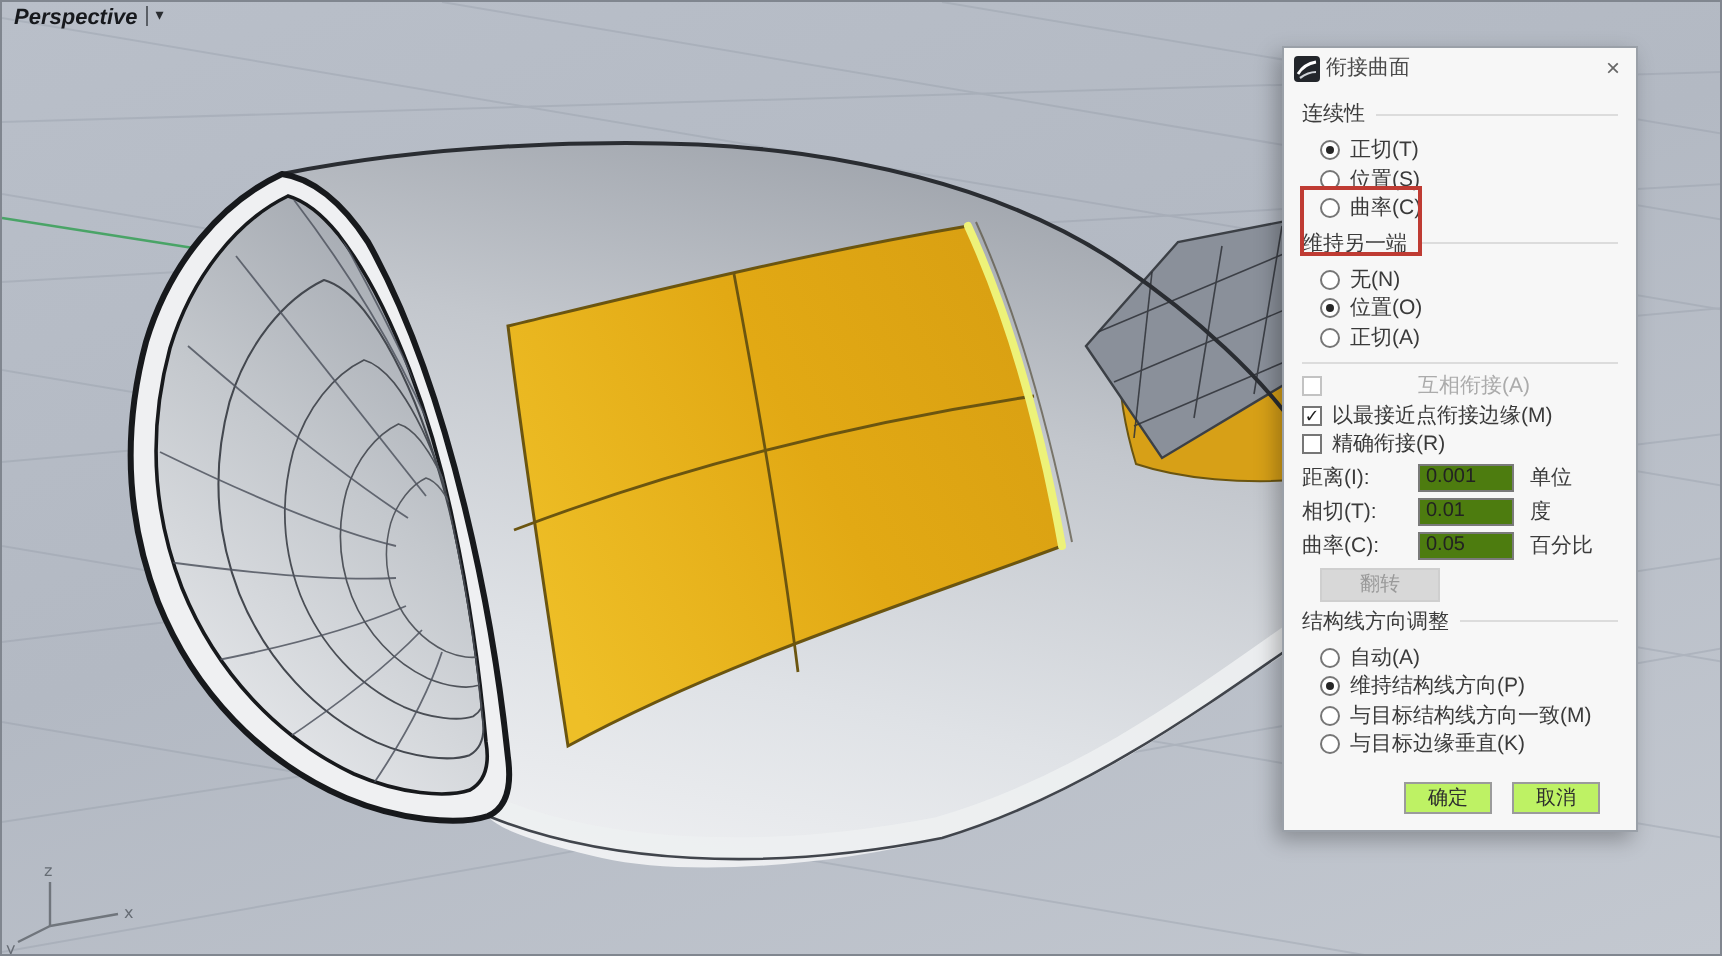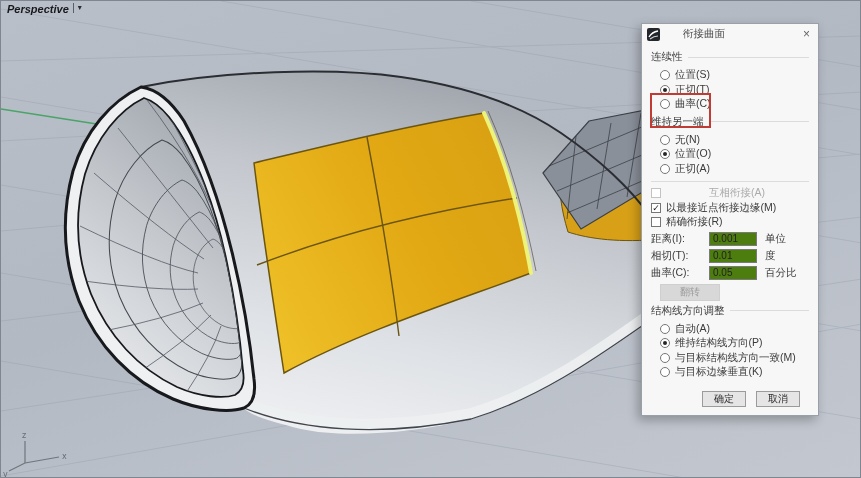--- a/index.html
+++ b/index.html
@@ -22,21 +22,21 @@
   .vp-label .sep { width:1px; height:10px; background:#5a5f66; }
   .vp-label .caret { font-size:8px; color:#2a2d31; }
 
   
   .dlg {
     position:absolute; left:640px; top:22px; width:178px; height:393px;
     background:#f7f7f7; border:1px solid #9aa0a8;
     box-shadow:-3px 4px 10px rgba(0,0,0,.28);
     z-index:10; font-size:10.5px; color:#3a3a3a;
   }
-  .dlg-titlebar { height:20px; display:flex; align-items:center; padding:0 6px 0 5px; gap:23px; }
+  .dlg-titlebar { height:20px; display:flex; align-items:center; padding:0 6px 0 5px; gap:3px; }
   .dlg-icon { width:13px; height:13px; flex:0 0 13px; }
   .dlg-title { flex:1; font-size:10.5px; color:#4a4a4a; }
   .dlg-close { font-size:12px; color:#666; line-height:1; cursor:pointer; padding:0 2px; }
   .dlg-body { position:relative; padding:3px 9px 0 9px; }
 
   .grp-hdr { display:flex; align-items:center; gap:5px; margin:3px 0 4px 0; color:#3c3c3c; }
   .grp-hdr .rule { flex:1; border-top:1px solid #dcdcdc; }
   .hr { border-top:1px solid #dcdcdc; margin:5px 0 4px 0; }
 
   .row { display:flex; align-items:center; gap:5px; height:14.5px; padding-left:9px; cursor:pointer; }
@@ -55,21 +55,21 @@
   .tol { display:grid; grid-template-columns:52px 50px 1fr; column-gap:6px; row-gap:3px;
          align-items:center; margin:2px 0 4px 0; }
   .tol input { width:48px; height:14px; font-size:10px; font-family:inherit; border:1px solid #7a7a7a;
          background:#4d7c0f; color:#222; padding:0 3px; }
   .tol .unit { color:#3c3c3c; }
 
   .btn-flip { display:block; margin:3px 0 3px 9px; width:60px; height:17px; font-size:10px;
          font-family:inherit; background:#d8d8d8; color:#9a9a9a; border:1px solid #cfcfcf; }
   .dlg-buttons { position:absolute; right:18px; bottom:8px; display:flex; gap:10px; }
   .dlg-buttons button { width:44px; height:16px; font-size:10px; font-family:inherit;
-         background:#e5e5e5; border:1px solid #9b9b9b; color:#2e2e2e; cursor:pointer; }
+         background:#bef264; border:1px solid #9b9b9b; color:#2e2e2e; cursor:pointer; }
 
   .red-box { position:absolute; left:8px; top:49px; width:61px; height:35px;
          border:2px solid #bf3b33; pointer-events:none; }
 </style>
 </head>
 <body>
 
 <div id="stage">
 
   <svg id="vpcanvas" width="861" height="478" viewBox="0 0 861 478">
@@ -204,26 +204,26 @@
       <span class="dlg-close">×</span>
     </div>
 
     <div class="dlg-body">
 
       <div class="grp-hdr">
         <span>连续性</span>
           <span class="rule"></span>
       </div>
       <div class="row">
-        <span class="radio"></span>
-        <span class="lbl">位置(S)</span>
-      </div>
-      <div class="row">
         <span class="radio sel"></span>
         <span class="lbl">正切(T)</span>
+      </div>
+      <div class="row">
+        <span class="radio"></span>
+        <span class="lbl">位置(S)</span>
       </div>
       <div class="row">
         <span class="radio"></span>
         <span class="lbl">曲率(C)</span>
       </div>
       <div class="red-box"></div>
 
       <div class="grp-hdr">
         <span>维持另一端</span>
           <span class="rule"></span>

